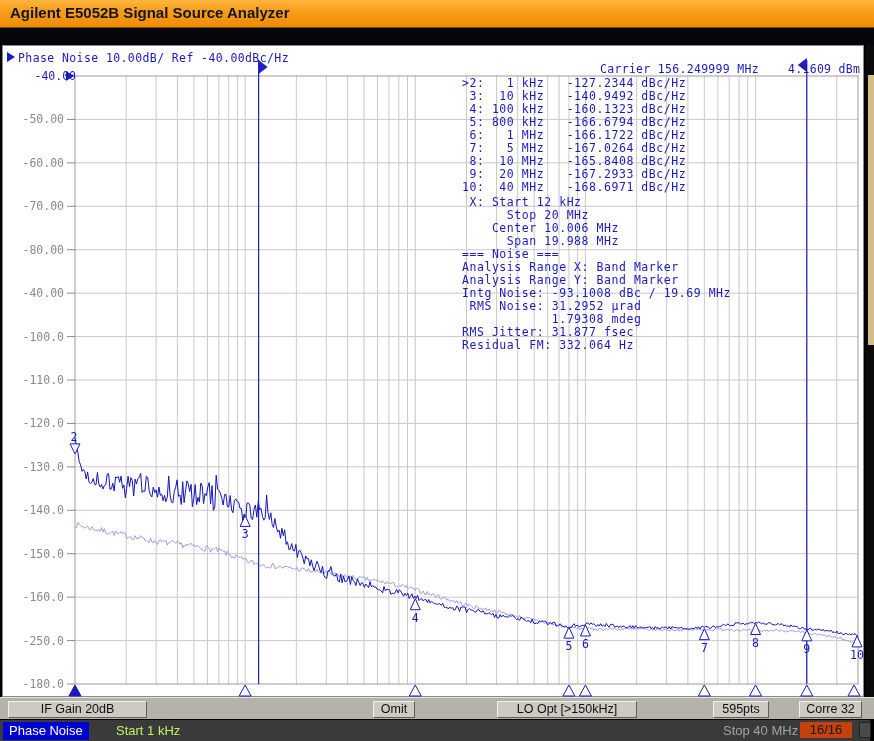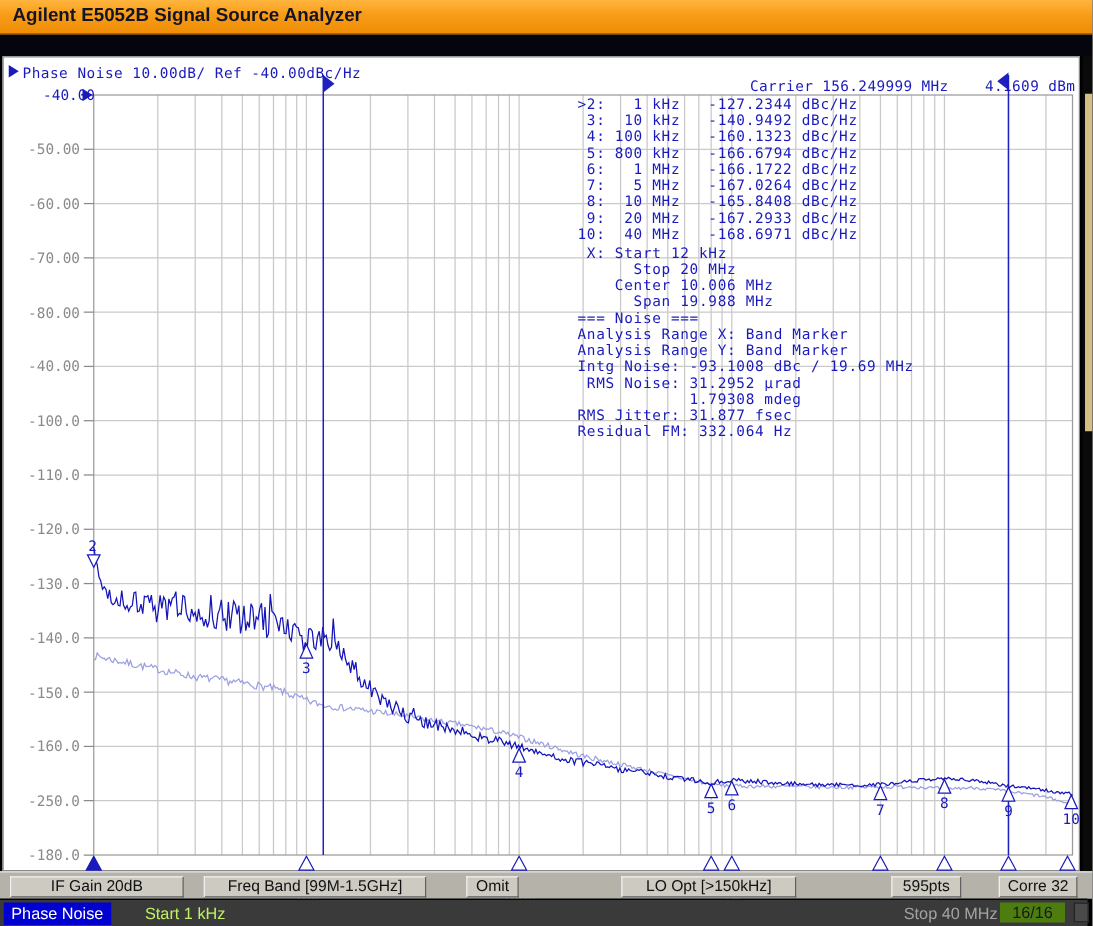--- a/index.html
+++ b/index.html
@@ -35,21 +35,21 @@
   
   #statusbar{left:0;top:697px;width:874px;height:22px;background:#b5b2aa;border-top:1px solid #e5e5e5;box-sizing:border-box;}
   .sbtn{position:absolute;top:3px;height:15px;background:#cdcac2;border:1px solid;
         border-color:#efefef #5f5f5f #5f5f5f #efefef;font-size:12.5px;color:#111;
         text-align:center;line-height:15px;box-sizing:content-box;}
   
   #bottombar{left:0;top:719px;width:870px;height:22px;background:#3a3a3a;border-top:1px solid #000;box-sizing:border-box;}
   #mode-tab{position:absolute;left:3px;top:2px;padding:1px 6px 2px 6px;background:#0000d0;color:#fff;font-size:13px;}
   #start-lab{position:absolute;left:116px;top:3px;color:#bef264;font-size:13px;}
   #stop-lab{position:absolute;left:723px;top:3px;color:#a3a3a3;font-size:13px;}
-  #avg-badge{position:absolute;left:800px;top:2px;width:52px;height:16px;background:#4d7c0f;
+  #avg-badge{position:absolute;left:800px;top:2px;width:52px;height:16px;background:#c2410c;
        color:#1a1a1a;font-size:13px;text-align:center;line-height:16px;}
   #corner-btn{position:absolute;left:859px;top:2px;width:12px;height:16px;background:#4a4a4a;border:1px solid #222;box-sizing:border-box;}
 </style>
 </head>
 <body>
 
 <div class="abs" id="titlebar">
   <div class="t">Agilent E5052B Signal Source Analyzer</div>
 </div>
 <div class="abs" id="topstrip"></div>
@@ -209,21 +209,20 @@
 Analysis Range X: Band Marker
 Analysis Range Y: Band Marker
 Intg Noise: -93.1008 dBc / 19.69 MHz
  RMS Noise: 31.2952 µrad
             1.79308 mdeg
 RMS Jitter: 31.877 fsec
 Residual FM: 332.064 Hz</pre>
 
 <div class="abs" id="statusbar">
     <div class="sbtn" style="left: 8px; width: 137px;">IF Gain 20dB</div>
-    <div class="sbtn" style="left: 163px; width: 176px;">Freq Band [99M-1.5GHz]</div>
     <div class="sbtn" style="left: 373px; width: 40px;">Omit</div>
     <div class="sbtn" style="left: 497px; width: 138px;">LO Opt [&gt;150kHz]</div>
     <div class="sbtn" style="left: 713px; width: 54px;">595pts</div>
     <div class="sbtn" style="left: 799px; width: 61px;">Corre 32</div>
   </div>
 
 <div class="abs" id="bottombar">
   <div id="mode-tab">Phase Noise</div>
   <div id="start-lab">Start 1 kHz</div>
   <div id="stop-lab">Stop 40 MHz</div>

